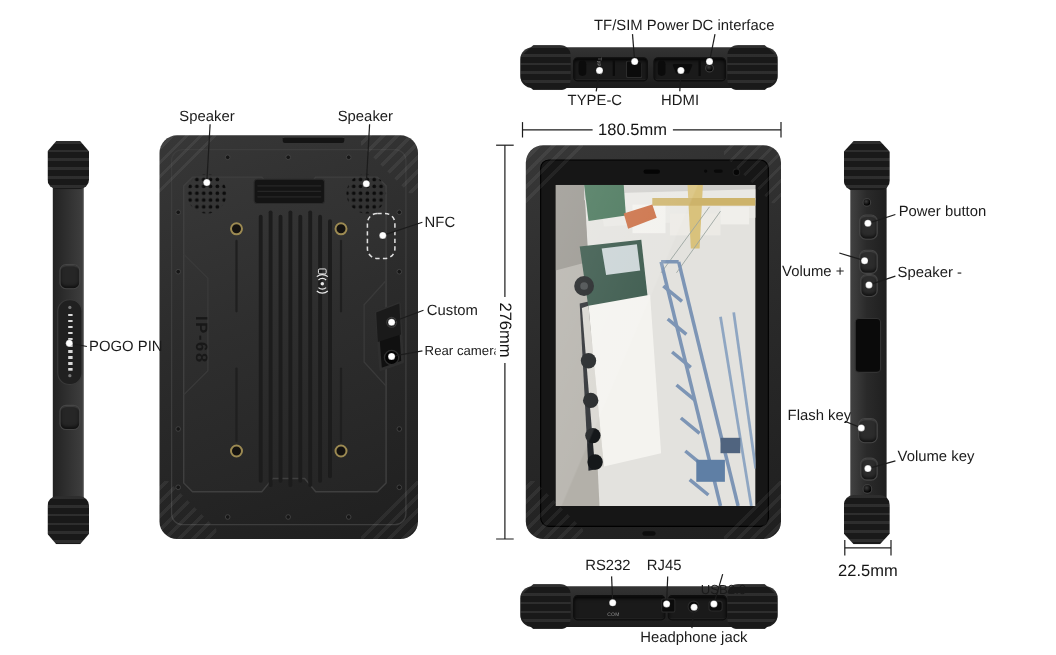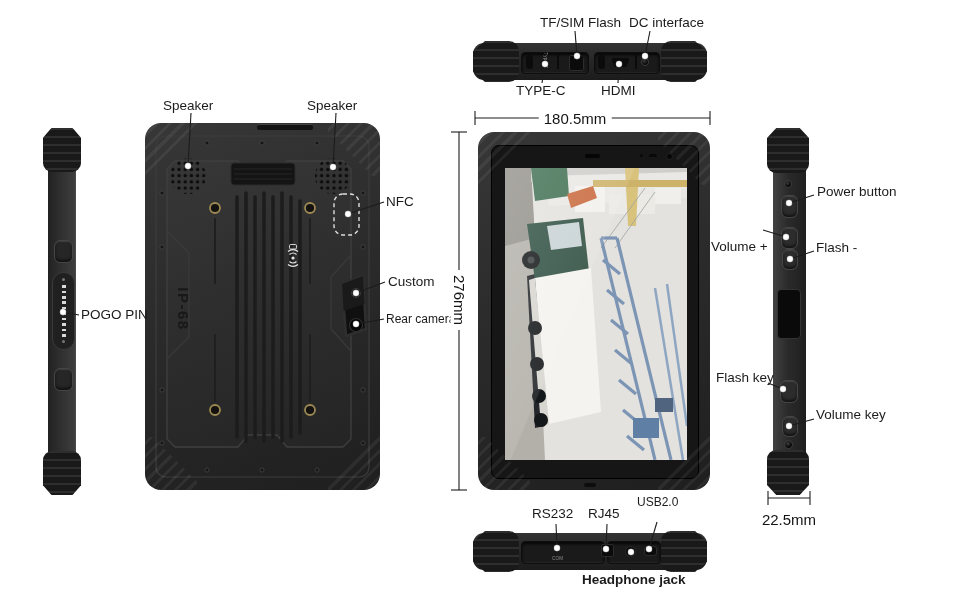--- a/index.html
+++ b/index.html
@@ -299,33 +299,33 @@
     </g>
   </svg>
 
   <div class="label" style="left:163px;top:99px;">Speaker</div>
   <div class="label" style="left:307px;top:99px;">Speaker</div>
   <div class="label" style="left:386px;top:195px;">NFC</div>
   <div class="label" style="left:388px;top:275px;">Custom</div>
   <div class="label small" style="left:386px;top:312px;">Rear camera</div>
   <div class="label" style="left:81px;top:308px;">POGO PIN</div>
 
-  <div class="label" style="left:540px;top:16px;">TF/SIM Flash</div>
+  <div class="label" style="left:540px;top:16px;">TF/SIM Power</div>
   <div class="label" style="left:629px;top:16px;">DC interface</div>
   <div class="label" style="left:516px;top:84px;">TYPE-C</div>
   <div class="label" style="left:601px;top:84px;">HDMI</div>
 
   <div class="label" style="left:817px;top:185px;">Power button</div>
   <div class="label" style="left:711px;top:240px;">Volume +</div>
-  <div class="label" style="left:816px;top:241px;">Flash -</div>
+  <div class="label" style="left:816px;top:241px;">Speaker -</div>
   <div class="label" style="left:716px;top:371px;">Flash key</div>
   <div class="label" style="left:816px;top:408px;">Volume key</div>
 
   <div class="label" style="left:532px;top:507px;">RS232</div>
   <div class="label" style="left:588px;top:507px;">RJ45</div>
-  <div class="label small" style="left:637px;top:495px;">USB2.0</div>
-  <div class="label" style="left:582px;top:573px;font-weight:bold;">Headphone jack</div>
+  <div class="label small" style="left:637px;top:529px;">USB2.0</div>
+  <div class="label" style="left:582px;top:573px;">Headphone jack</div>
 
   <div class="dim" style="left:575px;top:118px;transform:translate(-50%,-50%);">180.5mm</div>
   <div class="dim" style="left:459px;top:300px;transform:translate(-50%,-50%) rotate(90deg);">276mm</div>
   <div class="dim" style="left:789px;top:519px;transform:translate(-50%,-50%);text-align:center;">22.5mm</div>
 
 </div>
 
 </body></html>

